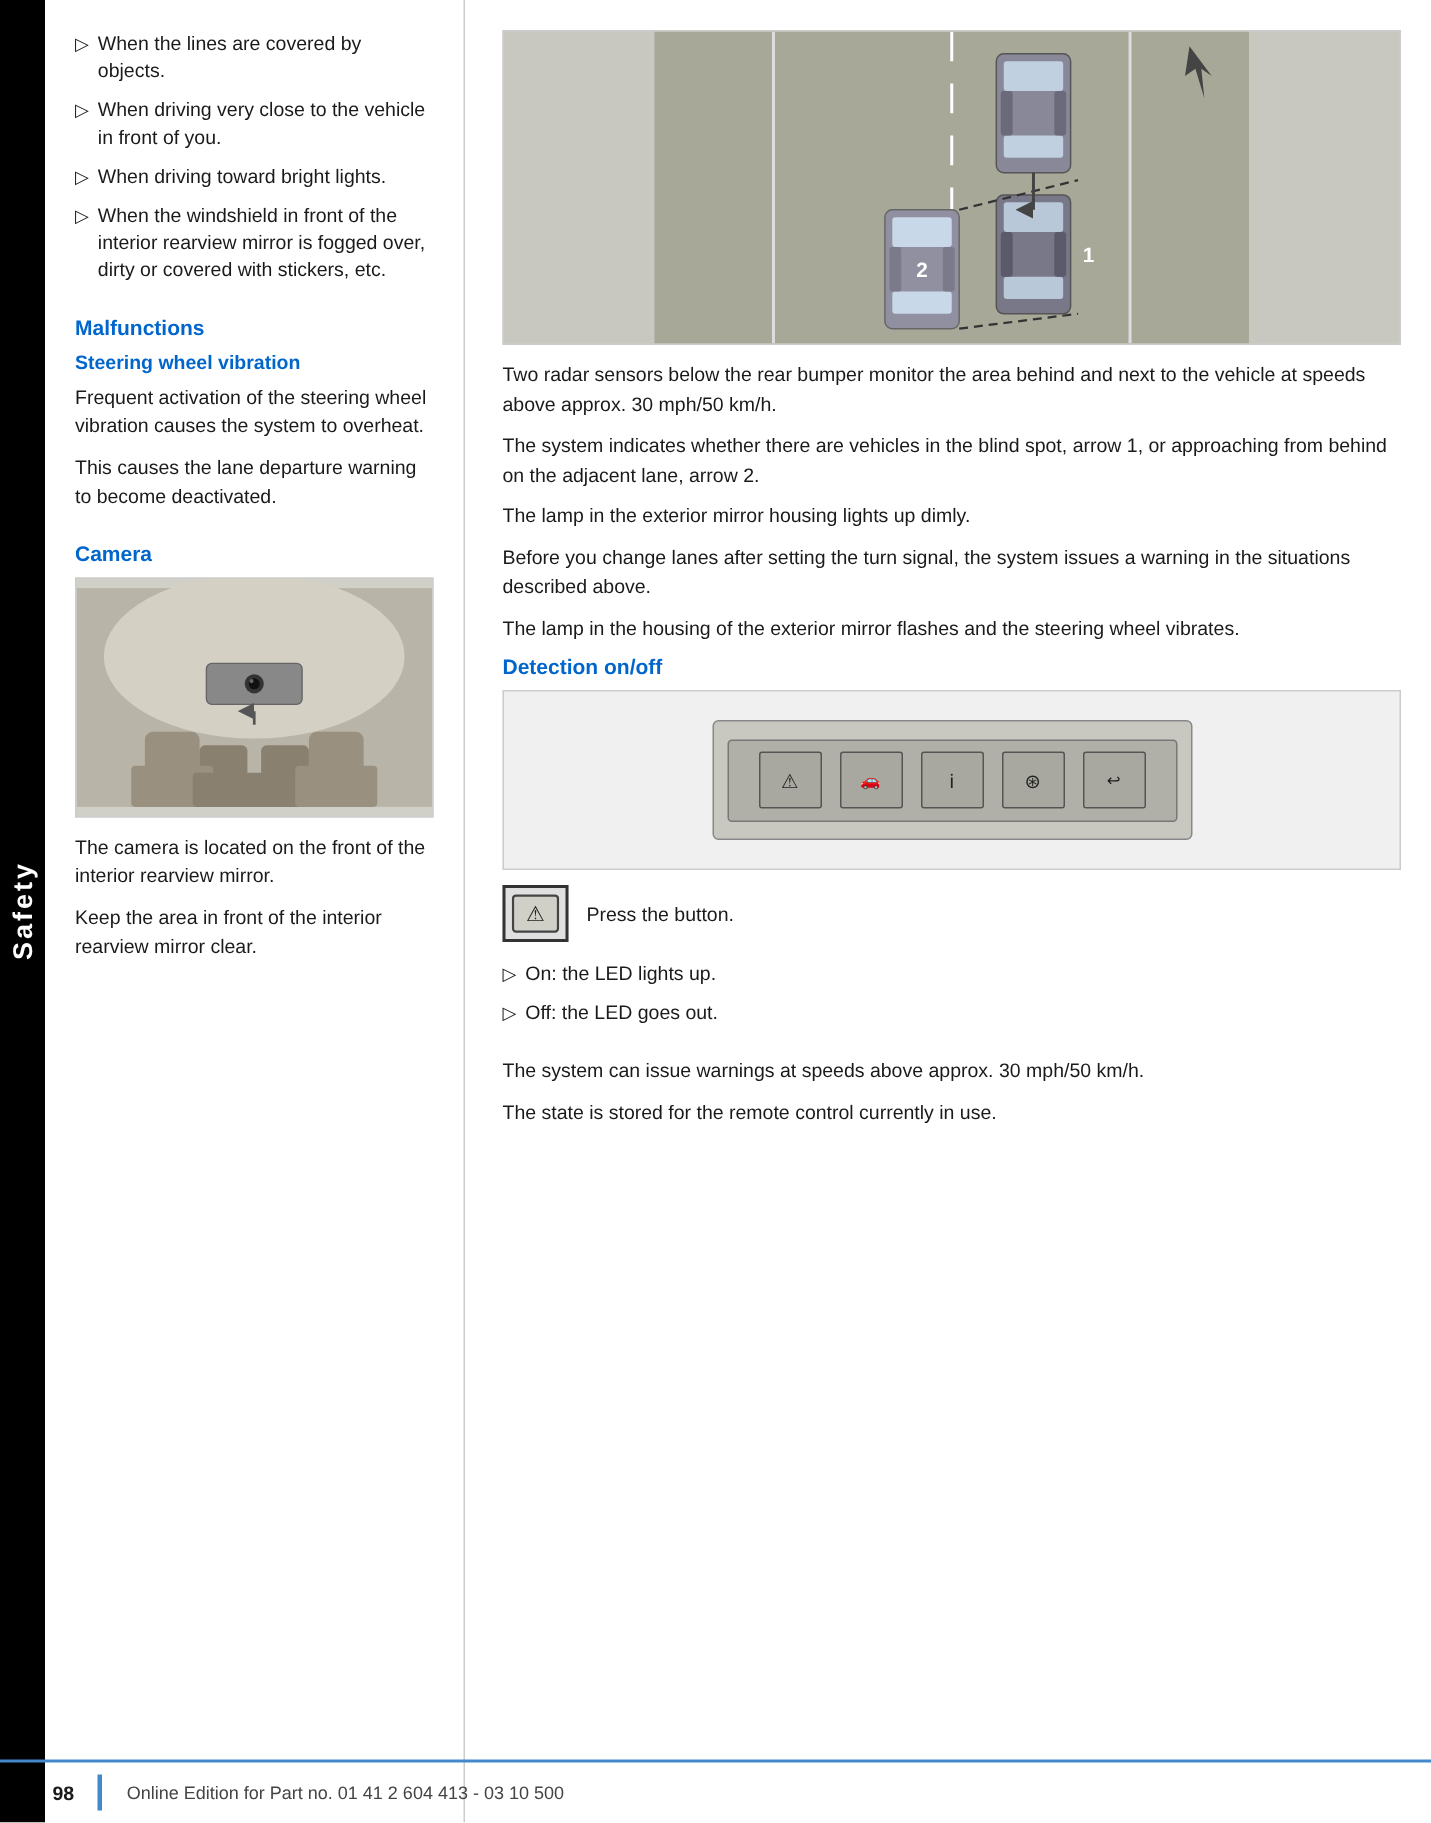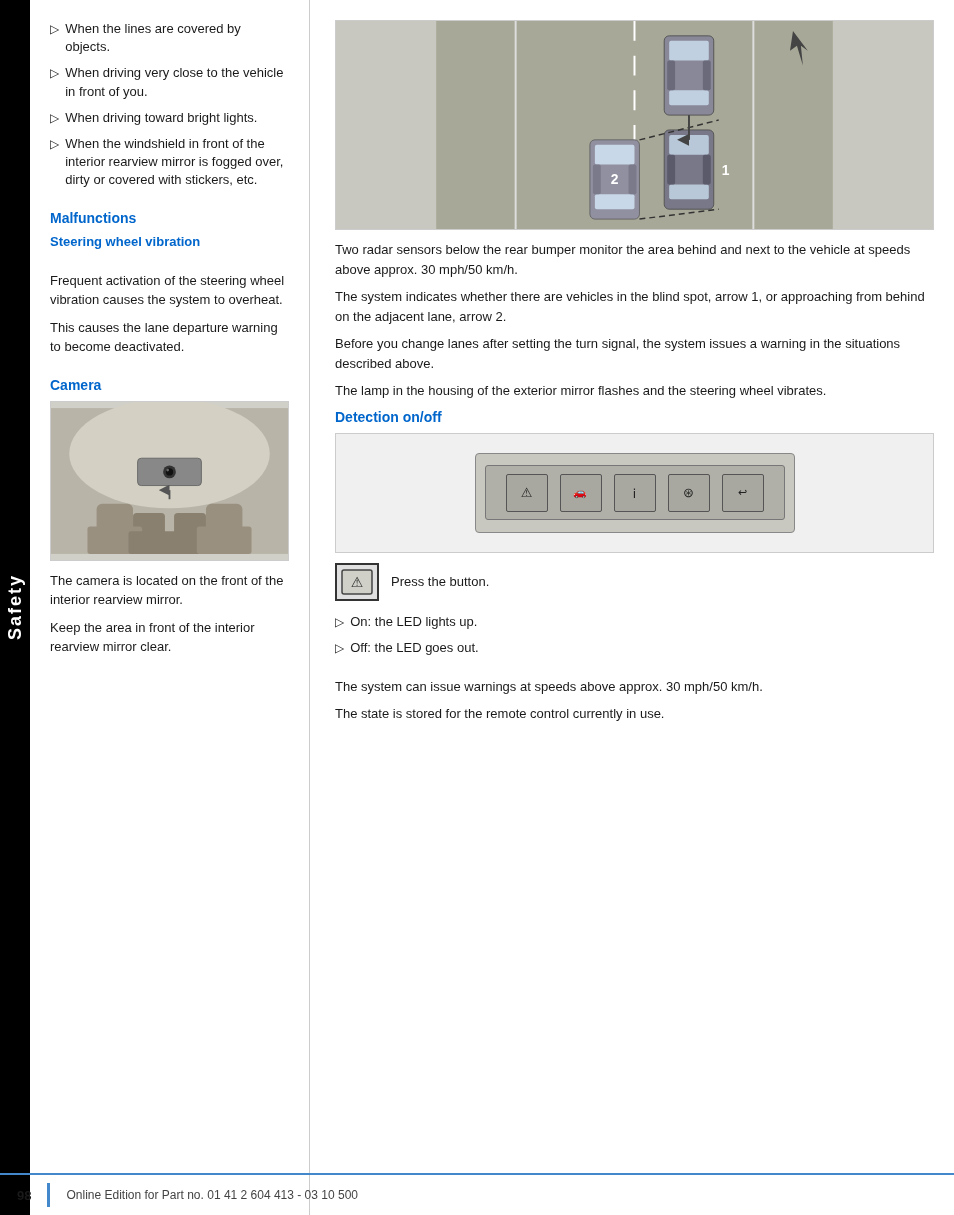--- a/index.html
+++ b/index.html
@@ -86,21 +86,21 @@
       color: #0066cc;
       font-size: 14px;
       font-weight: bold;
       margin-bottom: 8px;
     }
 
     .sub-heading {
       color: #0066cc;
       font-size: 13px;
       font-weight: bold;
-      margin-bottom: 22px;
+      margin-bottom: 6px;
     }
 
     .section-block {
       margin-bottom: 20px;
     }
 
     p {
       line-height: 1.5;
       margin-bottom: 8px;
     }
@@ -182,21 +182,21 @@
     }
 
     
     .footer {
       position: absolute;
       bottom: 0;
       left: 0;
       right: 0;
       display: flex;
       align-items: center;
-      padding: 8px 20px 8px 17px;
+      padding: 8px 20px 8px 35px;
       border-top: 2px solid #4488cc;
     }
 
     .footer-page {
       font-size: 13px;
       font-weight: bold;
       margin-right: 16px;
       color: #1a1a1a;
     }
 
@@ -344,20 +344,21 @@
               <path d="M0,0 L3,6 L6,0" fill="#444"></path>
             </marker>
           </defs>
 
           <polygon points="360,10 375,30 368,25 370,45 364,25 357,30" fill="#444"></polygon>
         </svg>
       </div>
 
       <p>Two radar sensors below the rear bumper monitor the area behind and next to the vehicle at speeds above approx. 30 mph/50 km/h.</p>
       <p>The system indicates whether there are vehicles in the blind spot, arrow 1, or approaching from behind on the adjacent lane, arrow 2.</p>
+      <p>The lamp in the exterior mirror housing lights up dimly.</p>
       <p>Before you change lanes after setting the turn signal, the system issues a warning in the situations described above.</p>
       <p>The lamp in the housing of the exterior mirror flashes and the steering wheel vibrates.</p>
 
       <div class="section-heading" style="margin-top:8px;">Detection on/off</div>
 
       <div class="button-panel-diagram">
         <div style="background:#c8c8c0; border:1px solid #888; width:320px; height:80px; display:flex; flex-direction:column; align-items:center; justify-content:center; border-radius:4px;">
           <div style="background:#b0b0a8; border:1px solid #777; width:300px; height:55px; display:flex; align-items:center; justify-content:center; gap:12px; border-radius:3px;">
 
             <div style="width:42px; height:38px; border:1px solid #555; background:#a8a8a0; display:flex; align-items:center; justify-content:center; font-size:13px; border-radius:2px; color:#222;">⚠</div>

